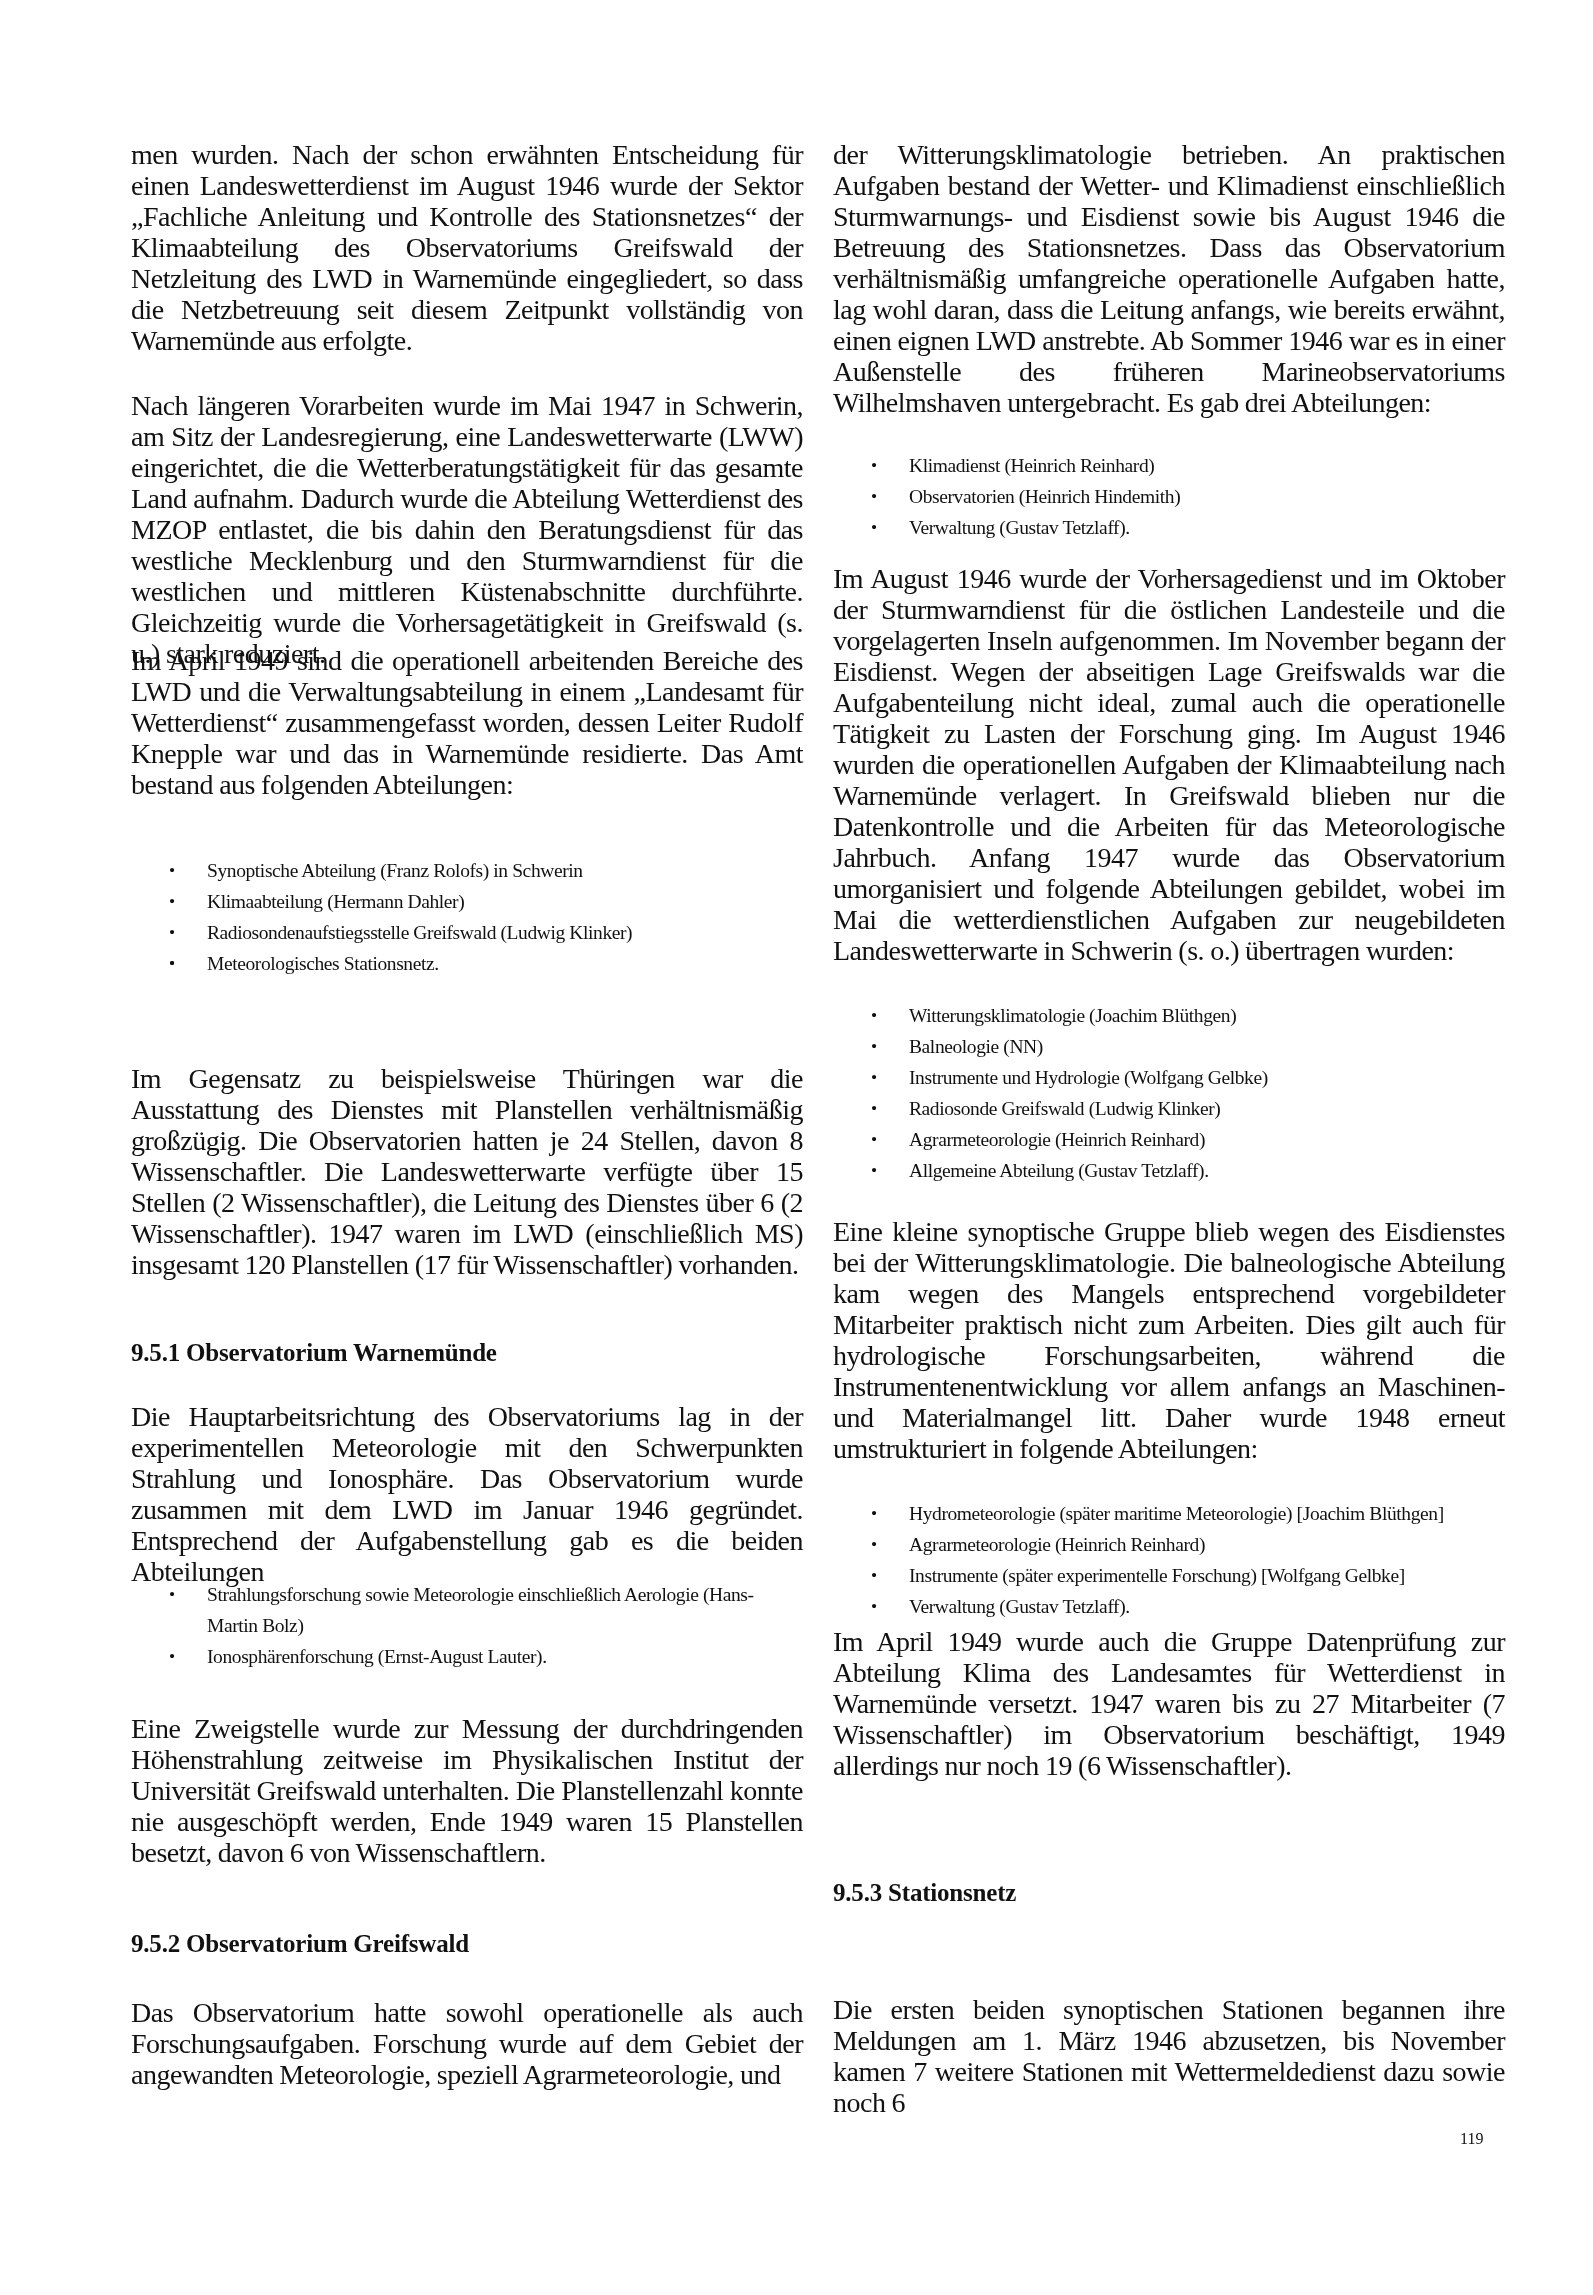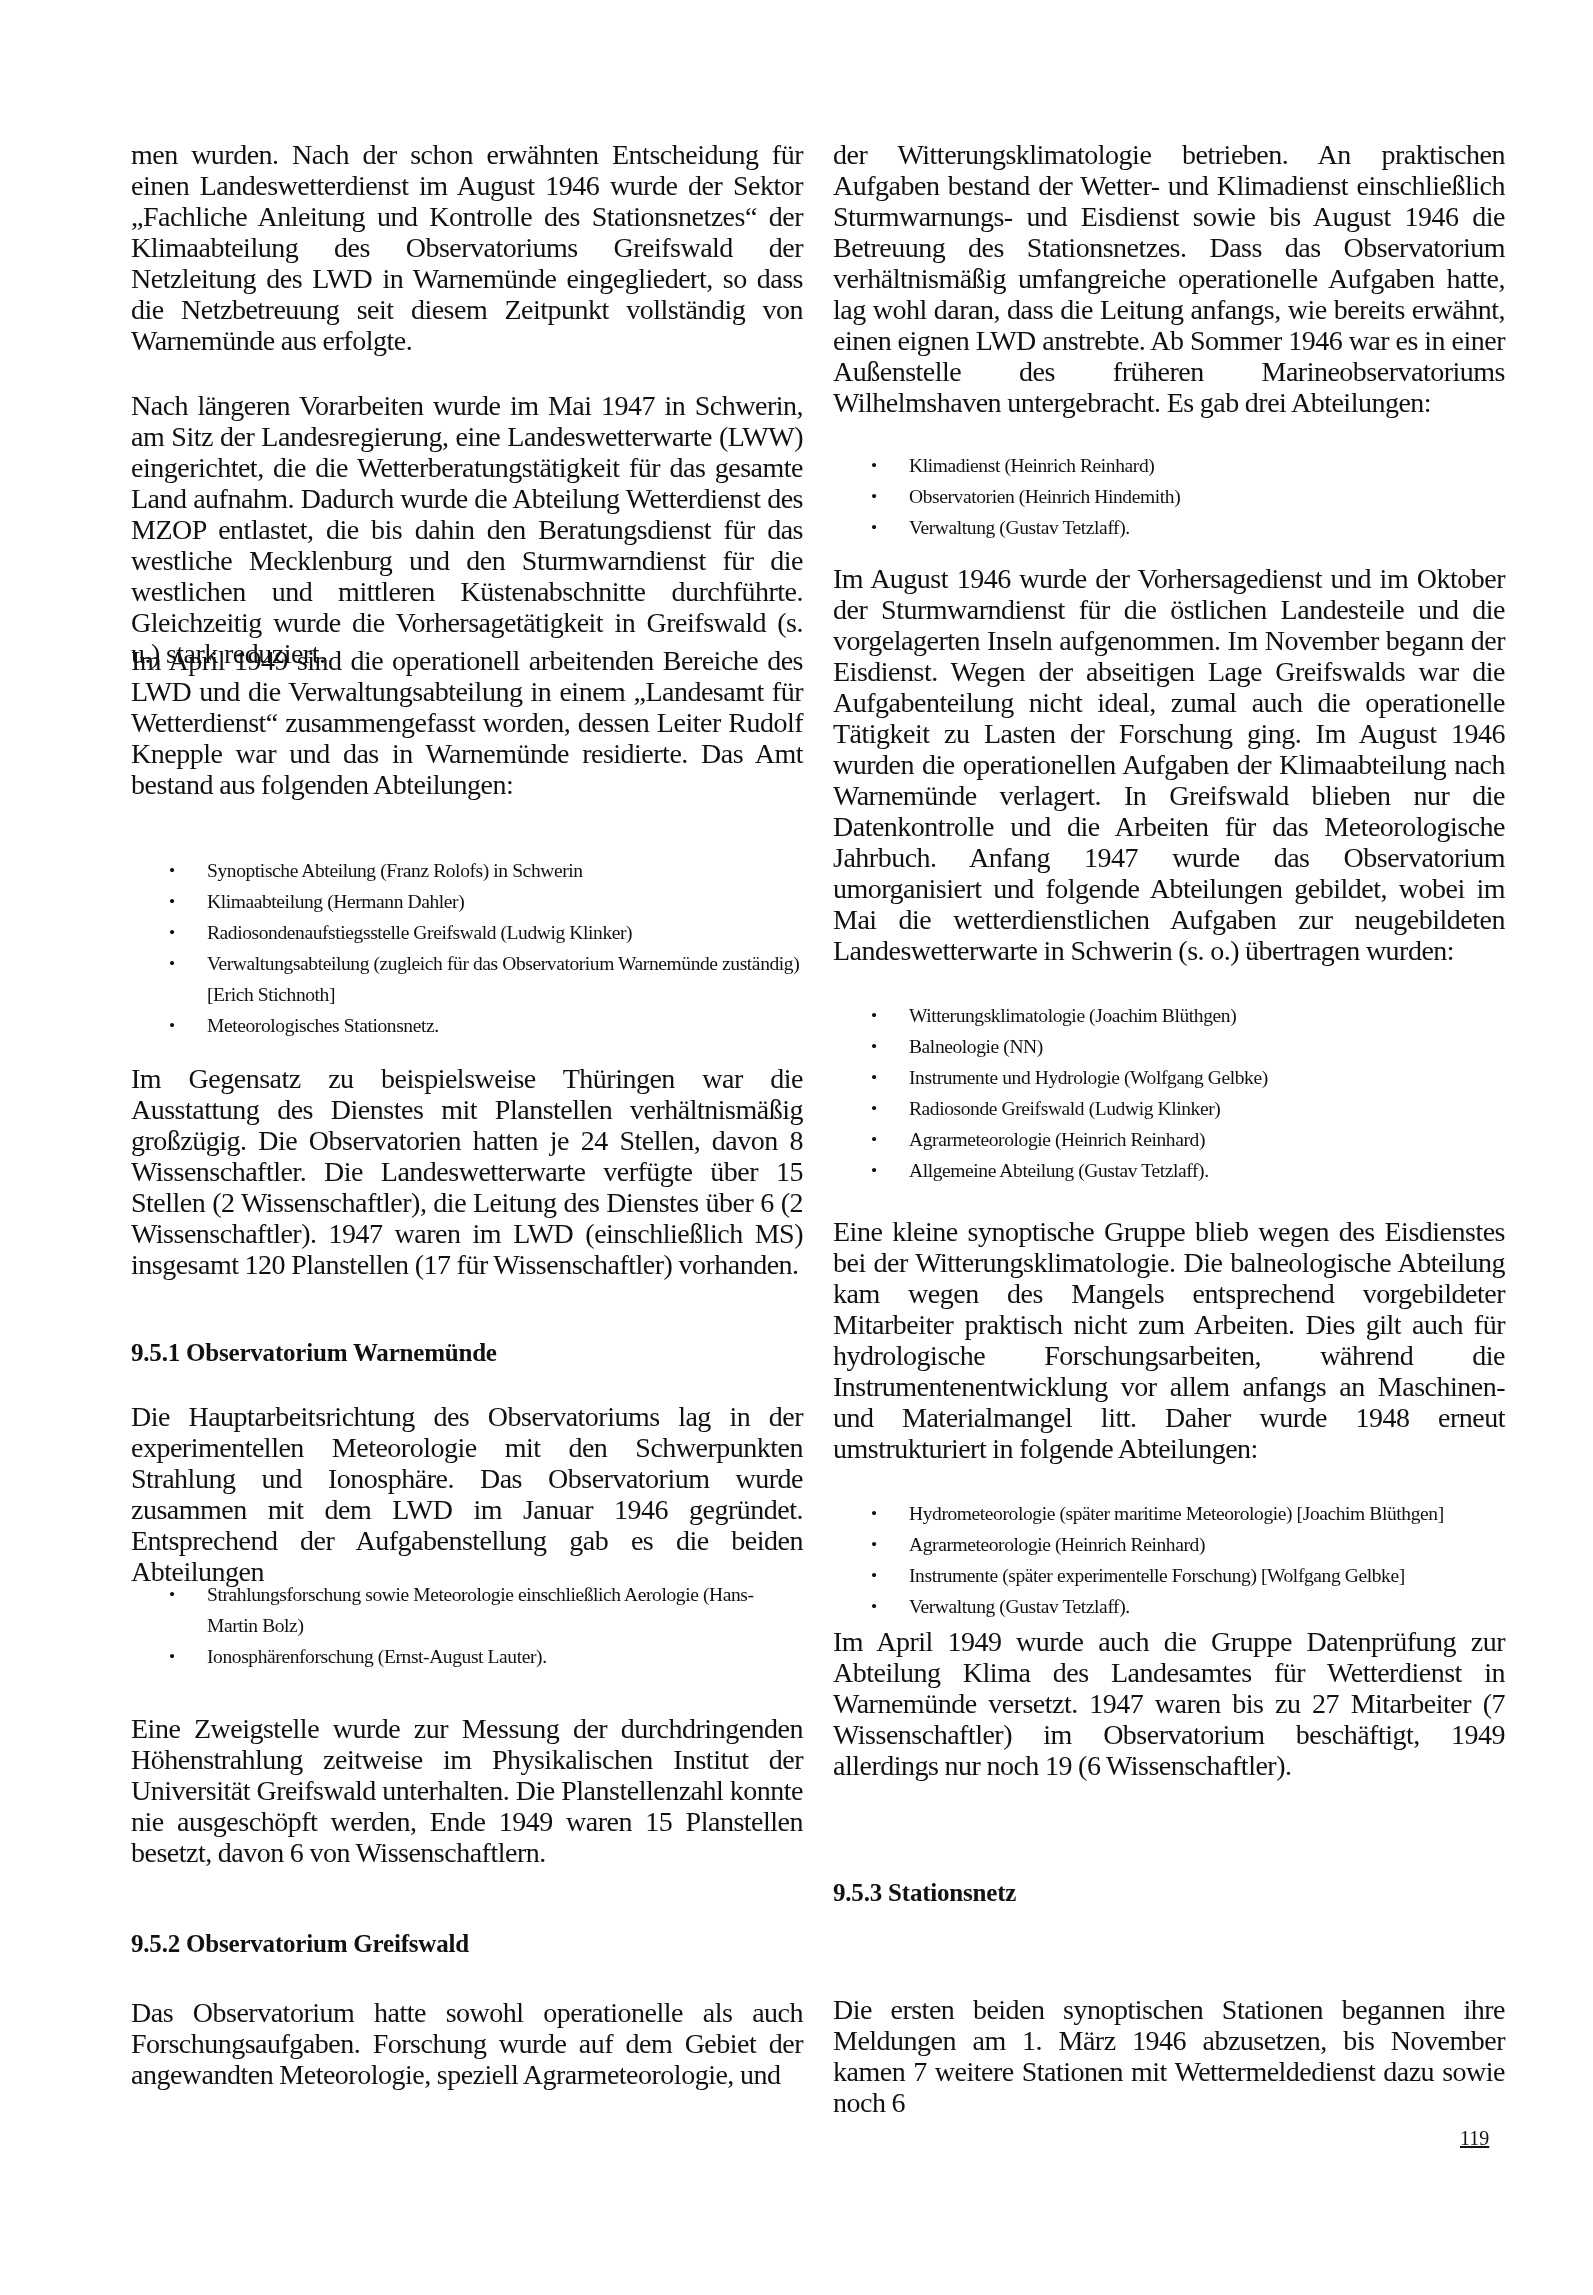--- a/index.html
+++ b/index.html
@@ -8,36 +8,36 @@
           font-family: "Liberation Serif", "DejaVu Serif", serif; }
   .col { position: absolute; width: 672px; }
   .col-left { left: 131px; }
   .col-right { left: 833px; }
   .block { position: absolute; left: 0; width: 672px; }
   .para { font-size: 28px; line-height: 31px; text-align: justify; letter-spacing: -0.5px; word-spacing: -0.4px; margin: 0; }
   .heading { font-size: 25px; font-weight: bold; line-height: 31px; margin: 0; letter-spacing: -0.2px; }
   ul.bullets { list-style: none; margin: 0; padding: 0; }
   ul.bullets li { position: relative; padding-left: 76px; font-size: 19.5px; line-height: 31px; letter-spacing: -0.4px; }
   ul.bullets li .dot { position: absolute; left: 38px; top: 0; font-size: 17.5px; }
-  .page-number { position: absolute; left: 1460px; top: 2123px; font-size: 20px; line-height: 31px; text-decoration: underline; }
+  .page-number { position: absolute; left: 1460px; top: 2123px; font-size: 16px; line-height: 31px; }
 </style>
 </head>
 <body>
 
 <div class="page">
 
   <div class="col col-left">
     <p class="block para" style="top:139px">men wurden. Nach der schon erwähnten Entscheidung für einen Landeswetterdienst im August 1946 wurde der Sektor „Fachliche Anleitung und Kontrolle des Stationsnetzes“ der Klimaabteilung des Observatoriums Greifswald der Netzleitung des LWD in Warnemünde eingegliedert, so dass die Netzbetreuung seit diesem Zeitpunkt vollständig von Warnemünde aus erfolgte.</p>
     <p class="block para" style="top:390px">Nach längeren Vorarbeiten wurde im Mai 1947 in Schwerin, am Sitz der Landesregierung, eine Landeswetterwarte (LWW) eingerichtet, die die Wetterberatungstätigkeit für das gesamte Land aufnahm. Dadurch wurde die Abteilung Wetterdienst des MZOP entlastet, die bis dahin den Beratungsdienst für das westliche Mecklenburg und den Sturmwarndienst für die westlichen und mittleren Küstenabschnitte durchführte. Gleichzeitig wurde die Vorhersagetätigkeit in Greifswald (s. u.) stark reduziert.</p>
     <p class="block para" style="top:645px">Im April 1949 sind die operationell arbeitenden Bereiche des LWD  und die Verwaltungsabteilung in einem „Landesamt für Wetterdienst“ zusammengefasst worden, dessen Leiter Rudolf Knepple war und das in Warnemünde residierte. Das Amt bestand aus folgenden Abteilungen:</p>
     <ul class="block bullets" style="top:855px">
         <li><span class="dot">•</span><span>Synoptische Abteilung (Franz Rolofs) in Schwerin</span></li>
         <li><span class="dot">•</span><span>Klimaabteilung (Hermann Dahler)</span></li>
         <li><span class="dot">•</span><span>Radiosondenaufstiegsstelle Greifswald (Ludwig Klinker)</span></li>
-        <li><span class="dot">•</span><span>Verwaltungsabteilung (zugleich für das Observatorium Warnemünde zuständig) [Erich Stichnoth]</span></li>
+        <li><span class="dot">•</span></li>
         <li><span class="dot">•</span><span>Meteorologisches Stationsnetz.</span></li>
       </ul>
     <p class="block para" style="top:1063px">Im Gegensatz zu beispielsweise Thüringen war die Ausstattung des Dienstes mit Planstellen verhältnismäßig großzügig. Die Observatorien hatten je 24 Stellen, davon 8 Wissenschaftler. Die Landeswetterwarte verfügte über 15 Stellen (2 Wissenschaftler), die Leitung des Dienstes über 6 (2 Wissenschaftler). 1947 waren im LWD (einschließlich MS) insgesamt 120 Planstellen (17 für Wissenschaftler) vorhanden.</p>
     <h3 class="block heading" style="top:1337px">9.5.1  Observatorium Warnemünde</h3>
     <p class="block para" style="top:1401px">Die Hauptarbeitsrichtung des Observatoriums lag in der experimentellen Meteorologie mit den Schwerpunkten Strahlung und Ionosphäre. Das Observatorium wurde zusammen mit dem LWD im Januar 1946 gegründet. Entsprechend der Aufgabenstellung gab es die beiden Abteilungen</p>
     <ul class="block bullets" style="top:1579px">
         <li><span class="dot">•</span><span>Strahlungsforschung sowie Meteorologie einschließlich Aerologie (Hans-Martin Bolz)</span></li>
         <li><span class="dot">•</span><span>Ionosphärenforschung (Ernst-August Lauter).</span></li>
       </ul>
     <p class="block para" style="top:1713px">Eine Zweigstelle wurde zur Messung der durchdringenden Höhenstrahlung zeitweise im Physikalischen Institut der Universität Greifswald unterhalten. Die Planstellenzahl konnte nie ausgeschöpft werden, Ende 1949 waren 15 Planstellen besetzt, davon 6 von Wissenschaftlern.</p>

